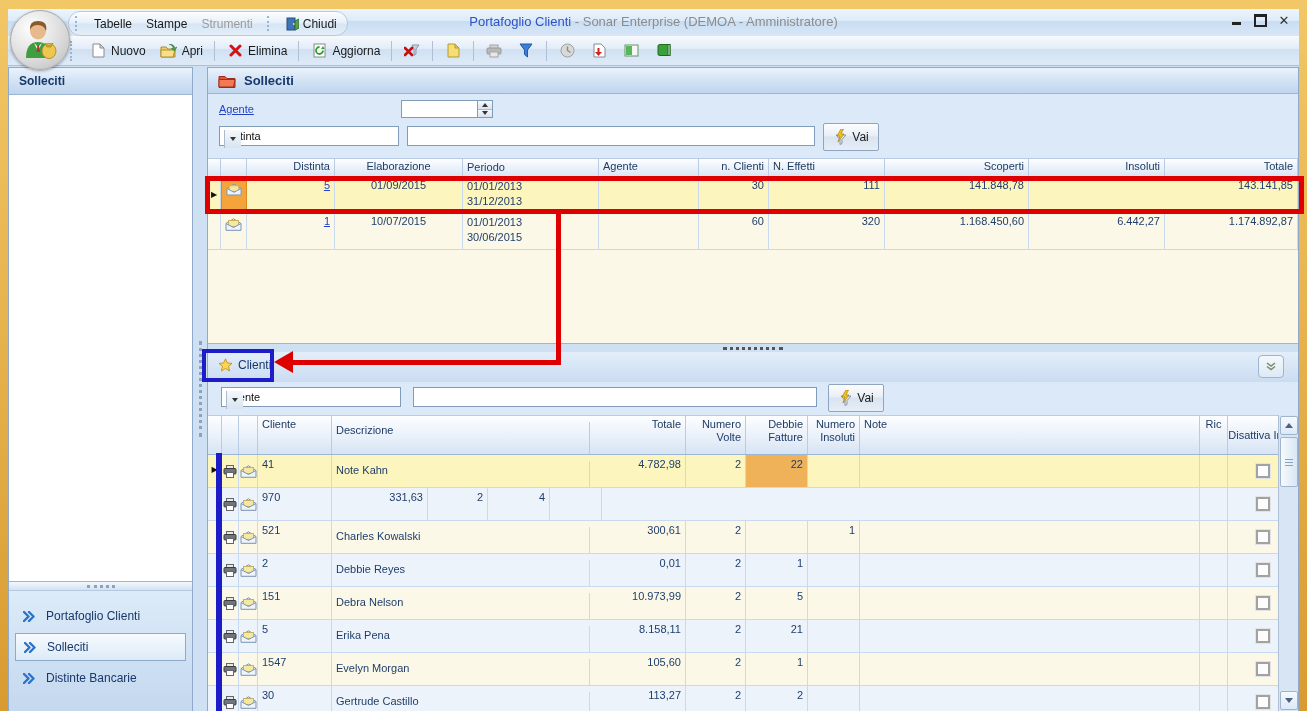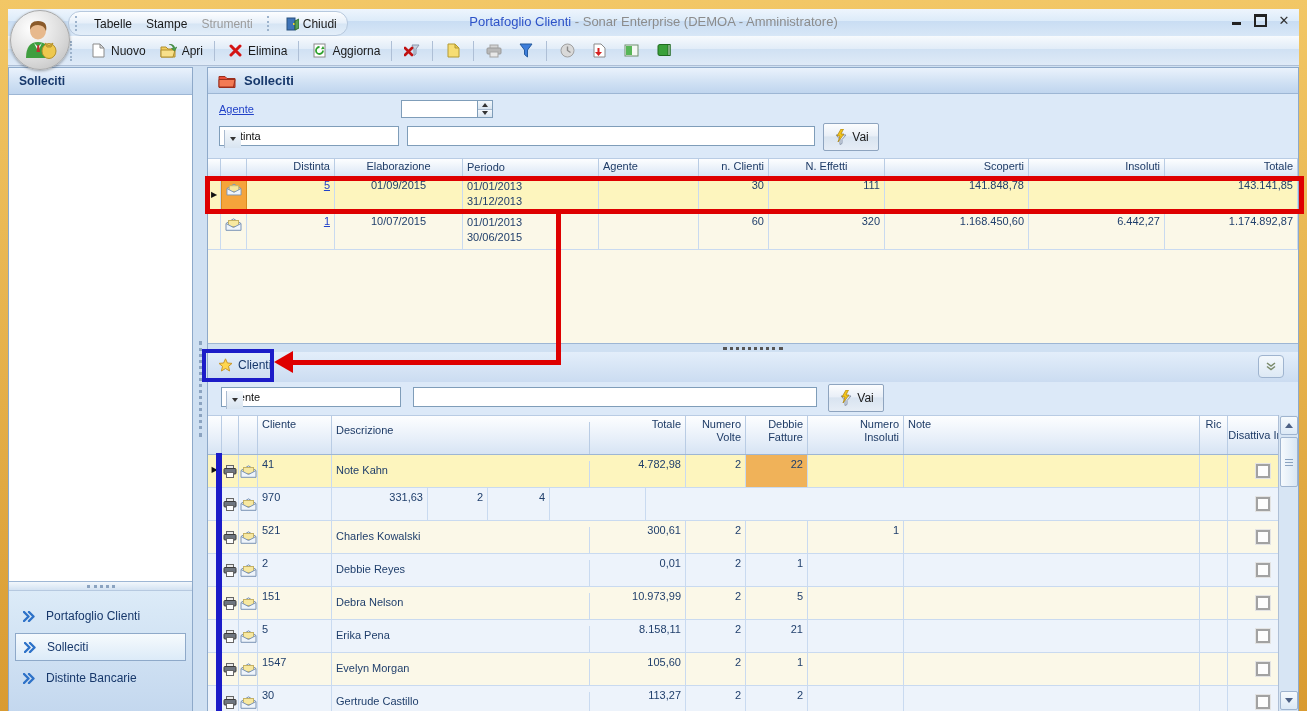--- a/index.html
+++ b/index.html
@@ -144,21 +144,21 @@
   .bg-row .cell{border-right:1px solid var(--grid-line);padding:3px 4px;overflow:hidden;}
   .bg-c0{width:14px;padding:0 !important;text-align:center;}
   .bg-c1{width:17px;display:flex;align-items:center;justify-content:center;padding:0 !important;}
   .bg-c2{width:19px;display:flex;align-items:center;justify-content:center;padding:0 !important;}
   .bg-c3{width:74px;}
   .bg-c4{width:258px;margin-top:6px;}
   .bg-c5{width:96px;text-align:right;}
   .bg-c6{width:60px;text-align:right;}
   .bg-c7{width:62px;text-align:right;}
   .bg-c7.orange{background:var(--orange-cell);}
-  .bg-c8{width:52px;text-align:right;margin-left:44px;}
+  .bg-c8{width:52px;text-align:right;}
   .bg-c9{flex:1;}
   .bg-c10{width:28px;text-align:center;}
   .bg-c11{width:70px;display:flex;align-items:center;justify-content:center;padding:0 !important;}
   .bg-c5h,.bg-c6h,.bg-c7h,.bg-c8h{text-align:right;}
   .bg-c10h,.bg-c11h{text-align:center;}
   .checkbox{width:10px;height:10px;background:#fdfdfd;border:2px solid #a2a2a2;outline:1px solid #e3e3e3;cursor:default;}
 
   
   .scrollbar{position:absolute;right:0;top:347px;width:19px;height:297px;background:#d7e5f4;border-left:1px solid #aebfd6;}
   .sb-btn{position:absolute;left:1px;width:16px;height:17px;border:1px solid #9fb4cf;border-radius:2px;
@@ -437,21 +437,21 @@
 
         <div class="grid-top">
           <div class="g-header" id="top-grid-header">
               <div class="cell tg-c0"></div>
               <div class="cell tg-c1"></div>
               <div class="cell tg-c2" style="text-align: right;">Distinta</div>
               <div class="cell tg-c3" style="text-align: center;">Elaborazione</div>
               <div class="cell tg-c4">Periodo</div>
               <div class="cell tg-c5">Agente</div>
               <div class="cell tg-c6" style="text-align: right;">n. Clienti</div>
-              <div class="cell tg-c7" style="text-align: center;">N. Effetti</div>
+              <div class="cell tg-c7" style="text-align: left;">N. Effetti</div>
               <div class="cell tg-c8" style="text-align: right;">Scoperti</div>
               <div class="cell tg-c9" style="text-align: right;">Insoluti</div>
               <div class="cell tg-c10" style="text-align: right;">Totale</div>
             </div>
           <div id="top-grid-body">
               <div class="tg-row sel">
                 <div class="cell tg-c0"><span class="row-arrow">▶</span></div>
                 <div class="cell tg-c1 hl">
                   <svg width="17" height="13" viewBox="0 0 17 13">
     <path d="M1,5.5 L8.5,0.8 L16,5.5" fill="#e9f1fa" stroke="#7a93b5"></path>

